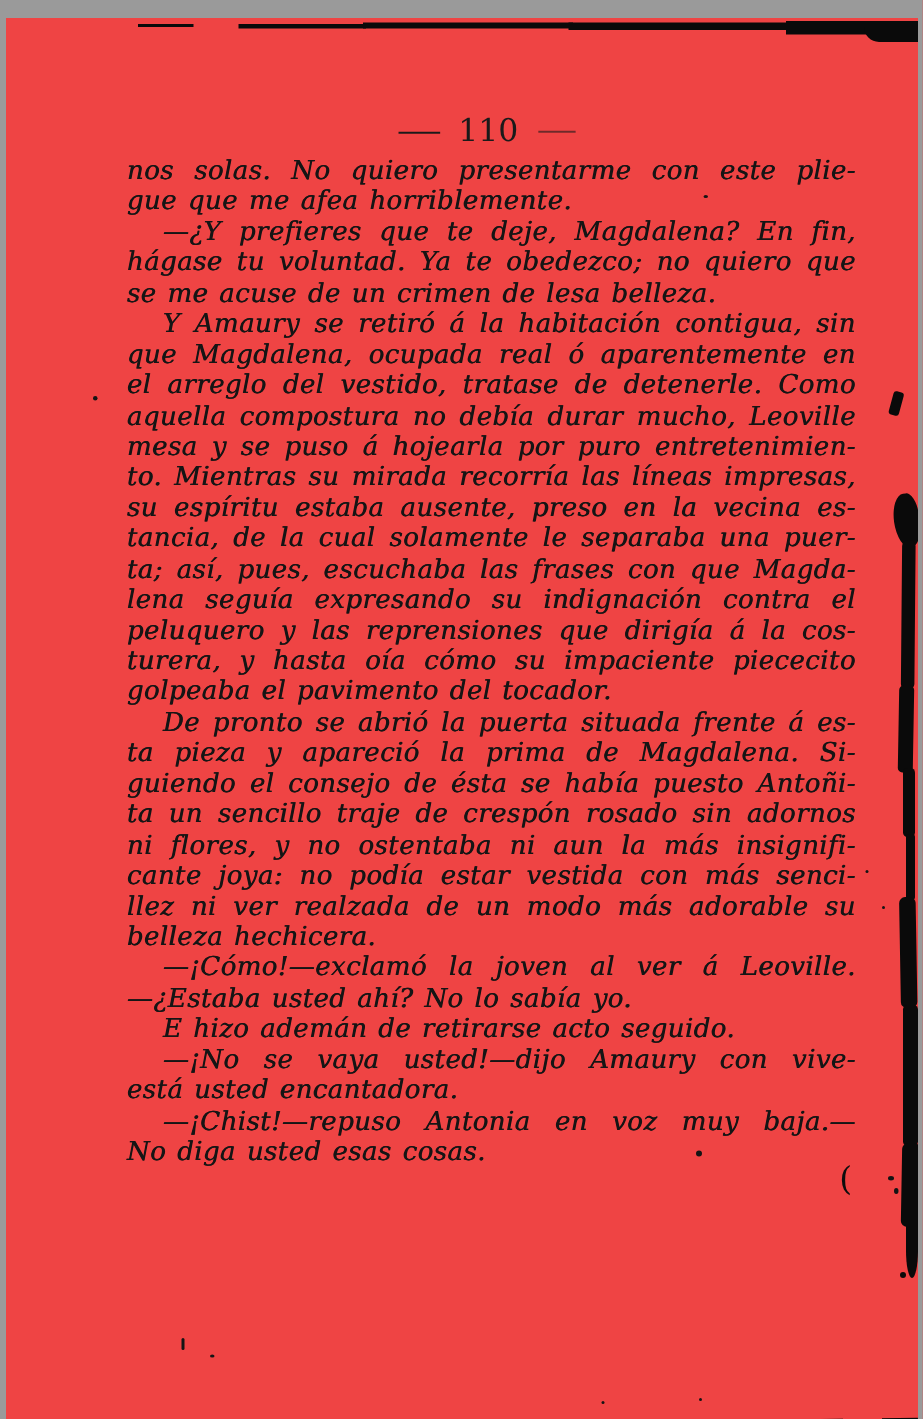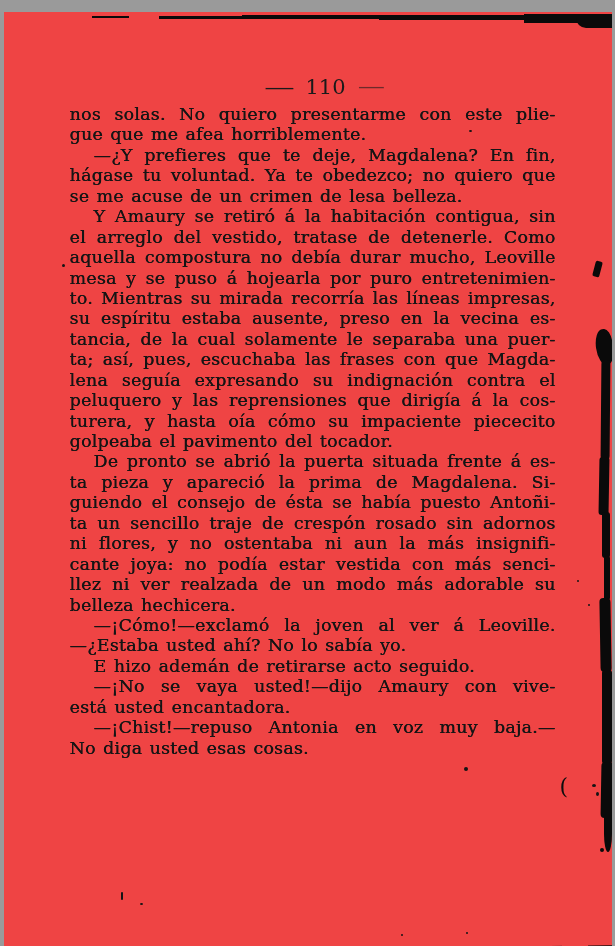--- a/index.html
+++ b/index.html
@@ -15,23 +15,24 @@
   
   .header {
     position:absolute; top:63px; left:15px; width:615px;
     text-align:center; font-size:21px; color:#1a1a1a;
     word-spacing:9px; white-space:nowrap;
   }
   .header .dash { display:inline-block; transform:scaleX(1.45); }
   .header .dash.faded { opacity:.6; transform:scaleX(1.3) translateY(-1px); letter-spacing:1px; }
   
   .body-text {
-    position:absolute; top:92px; left:66px; width:486px;
+    position:absolute; top:92px; left:81px; width:486px;
     font-size:17.4px; letter-spacing:.25px; word-spacing:1.5px;
     text-shadow:.35px 0 0 currentColor;
+    font-style:italic;
   }
   .line { height:20.45px; line-height:20.45px; white-space:normal; text-align:left; }
   .line.stretch { text-align-last:justify; }
   .line.indent { padding-left:24px; }
   
   .art { position:absolute; background:#0a0a0a; }
   .tb0 { left:88px;  top:4px;   width:37px;  height:2px; }
   .tb1 { left:155px; top:4px;   width:85px;  height:2.5px; }
   .tb2 { left:238px; top:3px;   width:140px; height:3.5px; }
   .tb3 { left:375px; top:2.5px; width:150px; height:5px; }
@@ -88,20 +89,21 @@
     <span class="dash faded">—</span>
   </div>
 
   <div class="body-text">
       <div class="line stretch">nos solas. No quiero presentarme con este plie-</div>
       <div class="line">gue que me afea horriblemente.</div>
       <div class="line indent stretch">—¿Y prefieres que te deje, Magdalena? En fin,</div>
       <div class="line stretch">hágase tu voluntad. Ya te obedezco; no quiero que</div>
       <div class="line">se me acuse de un crimen de lesa belleza.</div>
       <div class="line indent stretch">Y Amaury se retiró á la habitación contigua, sin</div>
+      <div class="line stretch">que Magdalena, ocupada real ó aparentemente en</div>
       <div class="line stretch">el arreglo del vestido, tratase de detenerle. Como</div>
       <div class="line stretch">aquella compostura no debía durar mucho, Leoville</div>
       <div class="line stretch">mesa y se puso á hojearla por puro entretenimien-</div>
       <div class="line stretch">to. Mientras su mirada recorría las líneas impresas,</div>
       <div class="line stretch">su espíritu estaba ausente, preso en la vecina es-</div>
       <div class="line stretch">tancia, de la cual solamente le separaba una puer-</div>
       <div class="line stretch">ta; así, pues, escuchaba las frases con que Magda-</div>
       <div class="line stretch">lena seguía expresando su indignación contra el</div>
       <div class="line stretch">peluquero y las reprensiones que dirigía á la cos-</div>
       <div class="line stretch">turera, y hasta oía cómo su impaciente piececito</div>

